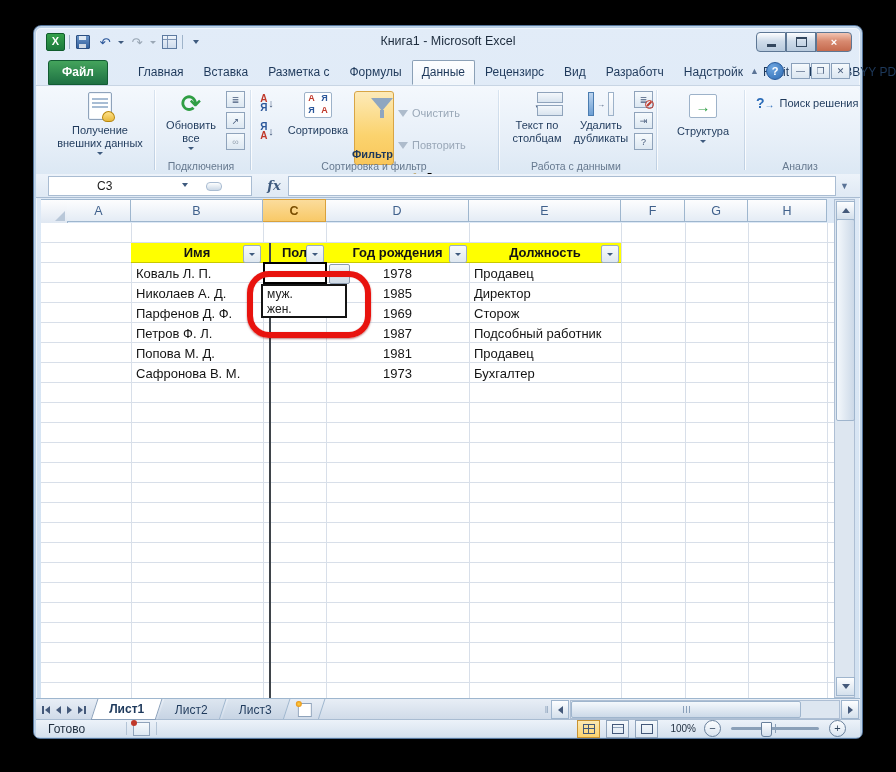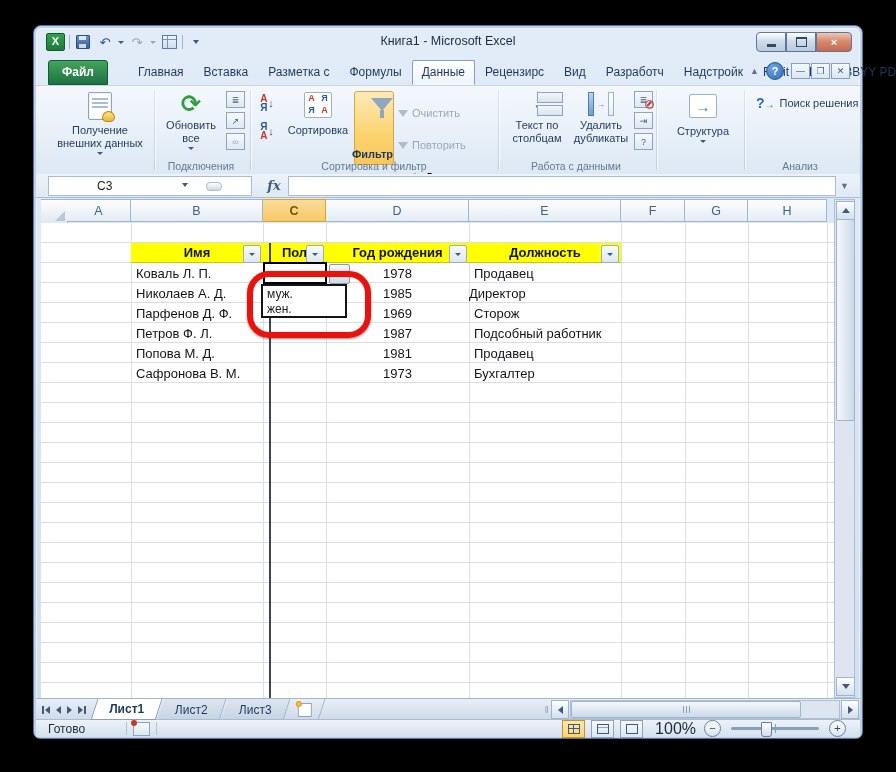--- a/index.html
+++ b/index.html
@@ -177,21 +177,21 @@
   .macroico{width:15px;height:12px;border:1px solid #8fa3bb;background:linear-gradient(#f6fafd,#dde8f2);position:relative;}
   .macroico:after{content:"";position:absolute;left:-3px;top:-3px;width:6px;height:6px;border-radius:50%;background:#c0392b;}
   .stright{margin-left:auto;display:flex;align-items:center;gap:6px;padding-right:14px;}
   .vbtn{width:21px;height:16px;border:1px solid #8fa4bc;background:linear-gradient(#f6fafd,#dbe6f1);
      display:flex;align-items:center;justify-content:center;}
   .vbtn.on{background:linear-gradient(#fde9b3,#fbd36e);border-color:#c89232;}
   .vico{width:10px;height:8px;border:1px solid #44597a;}
   .vico.grid{background:linear-gradient(to right,transparent 4px,#44597a 4px,#44597a 5px,transparent 5px),
              linear-gradient(to bottom,transparent 3px,#44597a 3px,#44597a 4px,transparent 4px);}
   .vico.page{background:linear-gradient(to bottom,transparent 2px,#8fa4bc 2px,#8fa4bc 3px,transparent 3px);}
-  .zoomtxt{font-size:16px;color:#1d2c3d;margin:0 2px 0 6px;}
+  .zoomtxt{font-size:10px;color:#1d2c3d;margin:0 2px 0 6px;}
   .zbtn{width:15px;height:15px;border-radius:50%;border:1px solid #68809c;background:linear-gradient(#fdfeff,#d9e4f0);
      display:flex;align-items:center;justify-content:center;font-size:11px;color:#33475e;line-height:1;}
   .ztrack{width:88px;height:3px;background:#8aa0b8;border-radius:2px;position:relative;margin:0 4px;}
   .ztrack:before{content:"";position:absolute;left:50%;top:-3px;width:1px;height:9px;background:#8aa0b8;}
   .zthumb{position:absolute;left:30px;top:-5px;width:9px;height:13px;background:linear-gradient(#fdfeff,#d3dfec);
      border:1px solid #68809c;border-radius:1px 1px 3px 3px;}
 </style>
 </head>
 <body>
 
@@ -549,21 +549,21 @@
         <span>Должность</span>
         <span class="fltbtn">
           <span class="ddarrow sm"></span>
         </span>
       </div>
       <div class="abs cellov " style="left: 97px; width: 132px; top: 237px; padding-left: 5px;">Коваль Л. П.</div>
       <div class="abs cellov " style="left: 292px; width: 143px; top: 237px; justify-content: center;">1978</div>
       <div class="abs cellov " style="left: 435px; width: 152px; top: 237px; padding-left: 5px;">Продавец</div>
       <div class="abs cellov " style="left: 97px; width: 132px; top: 257px; padding-left: 5px;">Николаев А. Д.</div>
       <div class="abs cellov " style="left: 292px; width: 143px; top: 257px; justify-content: center;">1985</div>
-      <div class="abs cellov " style="left: 435px; width: 152px; top: 257px; ">Директор</div>
+      <div class="abs cellov " style="left: 435px; width: 152px; top: 257px; padding-left: 5px;">Директор</div>
       <div class="abs cellov " style="left: 97px; width: 132px; top: 277px; padding-left: 5px;">Парфенов Д. Ф.</div>
       <div class="abs cellov " style="left: 292px; width: 143px; top: 277px; justify-content: center;">1969</div>
       <div class="abs cellov " style="left: 435px; width: 152px; top: 277px; padding-left: 5px;">Сторож</div>
       <div class="abs cellov " style="left: 97px; width: 132px; top: 297px; padding-left: 5px;">Петров Ф. Л.</div>
       <div class="abs cellov " style="left: 292px; width: 143px; top: 297px; justify-content: center;">1987</div>
       <div class="abs cellov " style="left: 435px; width: 152px; top: 297px; padding-left: 5px;">Подсобный работник</div>
       <div class="abs cellov " style="left: 97px; width: 132px; top: 317px; padding-left: 5px;">Попова М. Д.</div>
       <div class="abs cellov " style="left: 292px; width: 143px; top: 317px; justify-content: center;">1981</div>
       <div class="abs cellov " style="left: 435px; width: 152px; top: 317px; padding-left: 5px;">Продавец</div>
       <div class="abs cellov " style="left: 97px; width: 132px; top: 337px; padding-left: 5px;">Сафронова В. М.</div>

